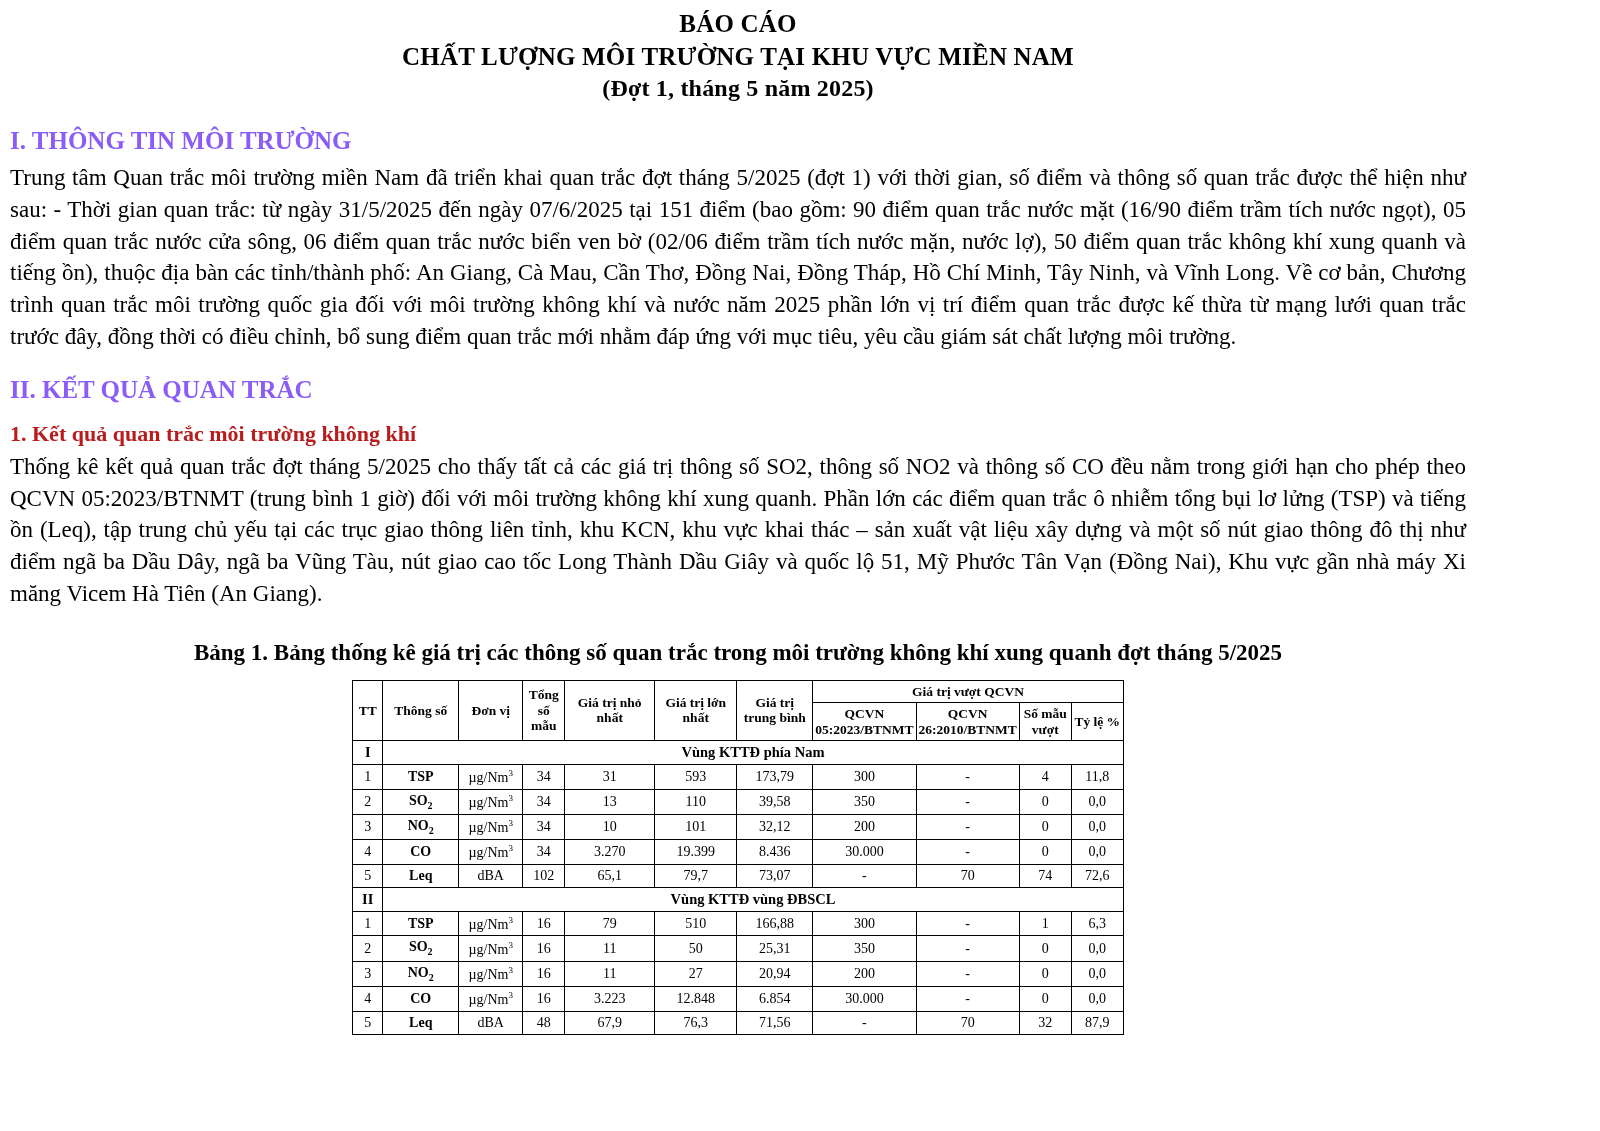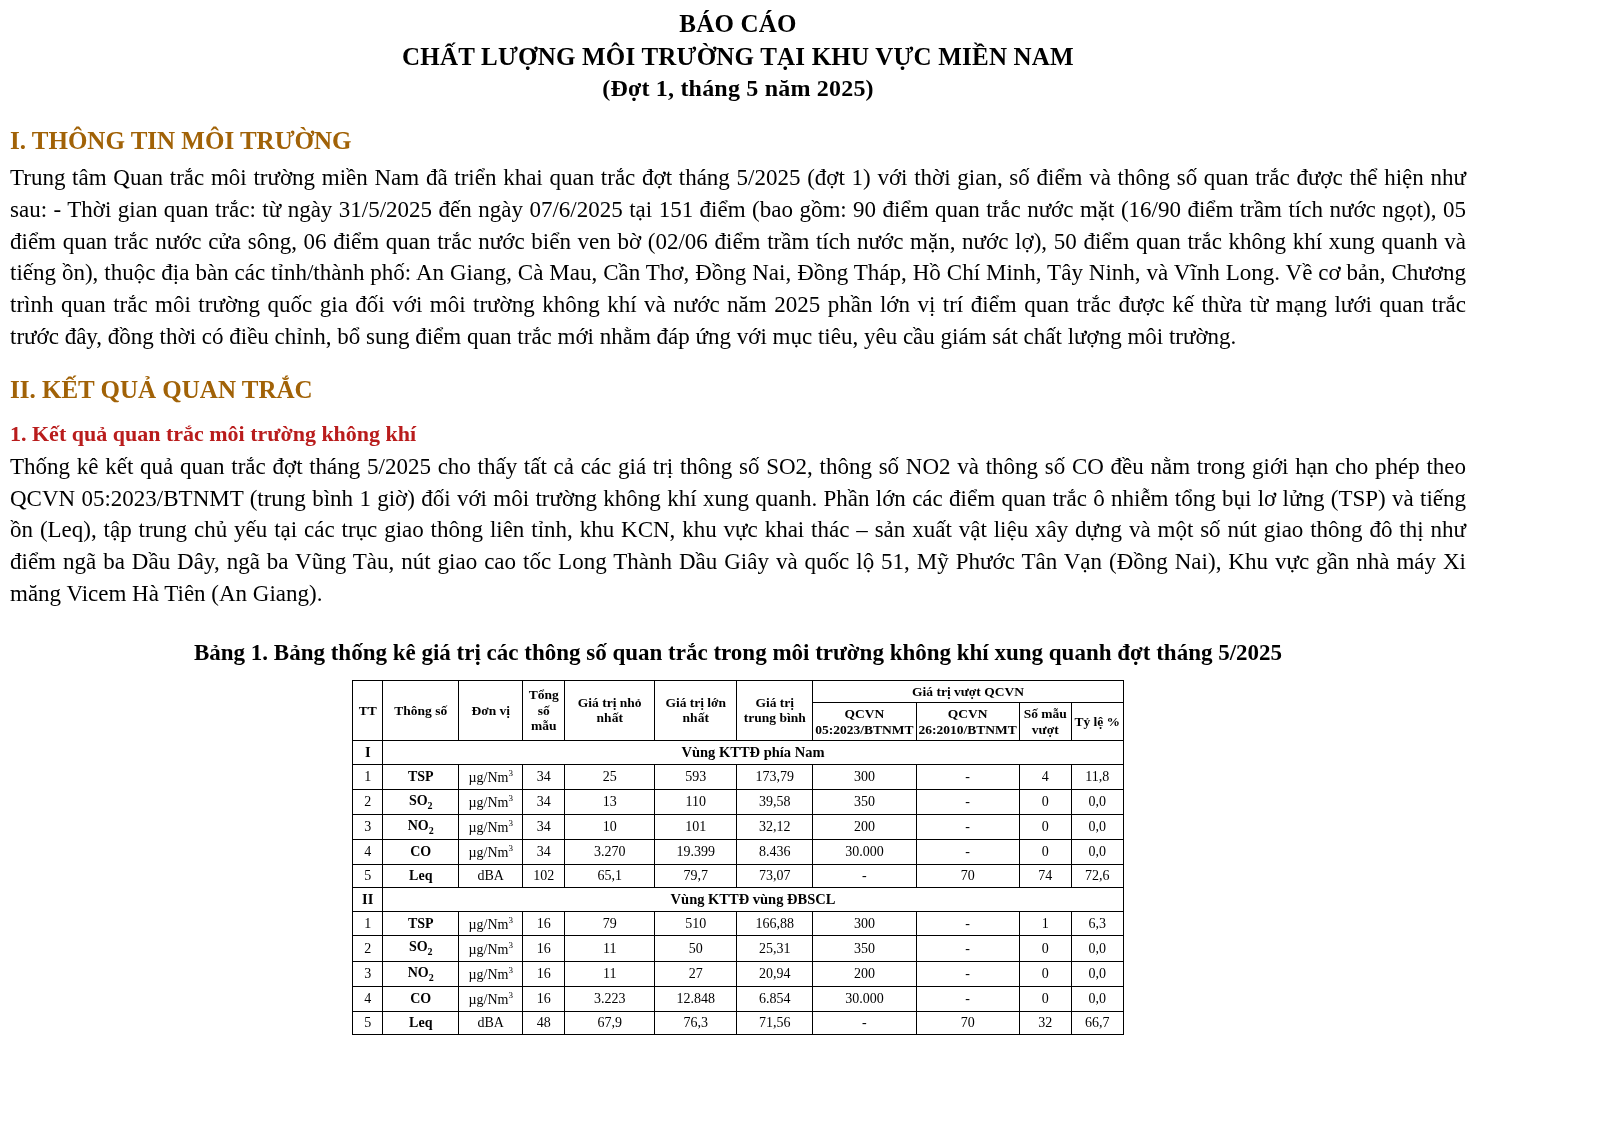--- a/index.html
+++ b/index.html
@@ -26,21 +26,21 @@
     font-size: 25px;
     line-height: 1.30;
     letter-spacing: 0.2px;
   }
   .doc-title .l1 { font-size: 25px; }
   .doc-title .l2 { font-size: 25px; }
   .doc-title .l3 { font-size: 24px; }
 
   
   h2.section {
-    color: #a16207;
+    color: #8b5cf6;
     font-weight: bold;
     font-size: 25px;
     margin: 22px 0 6px 0;
     line-height: 1.2;
   }
   h3.subsection {
     color: #b91c1c;
     font-weight: bold;
     font-size: 22px;
     margin: 16px 0 4px 0;
@@ -169,21 +169,21 @@
       <tbody>
           <tr class="group-row">
             <td class="idx">I</td>
             <td colspan="10">Vùng KTTĐ phía Nam</td>
           </tr>
           <tr>
             <td class="">1</td>
             <td class="bold">TSP</td>
             <td class="unit">µg/Nm<sup>3</sup></td>
             <td class="num">34</td>
-            <td class="num">25</td>
+            <td class="num">31</td>
             <td class="num">593</td>
             <td class="num">173,79</td>
             <td class="num">300</td>
             <td class="num">-</td>
             <td class="num">4</td>
             <td class="num">11,8</td>
           </tr>
           <tr>
             <td class="">2</td>
             <td class="bold">SO<span class="sub">2</span></td>
@@ -296,19 +296,19 @@
             <td class="">5</td>
             <td class="bold">Leq</td>
             <td class="unit">dBA</td>
             <td class="num">48</td>
             <td class="num">67,9</td>
             <td class="num">76,3</td>
             <td class="num">71,56</td>
             <td class="num">-</td>
             <td class="num">70</td>
             <td class="num">32</td>
-            <td class="num">66,7</td>
+            <td class="num">87,9</td>
           </tr>
         </tbody>
     </table>
   </div>
 
 </div>
 
 </body></html>

